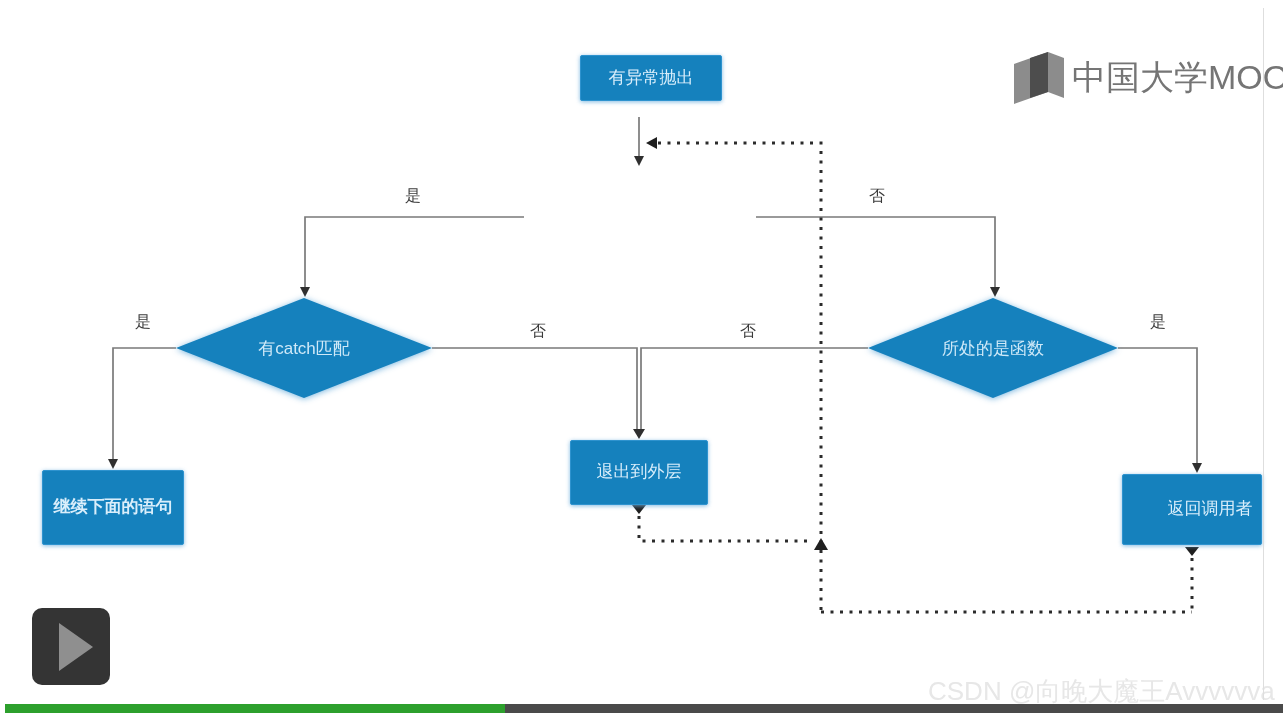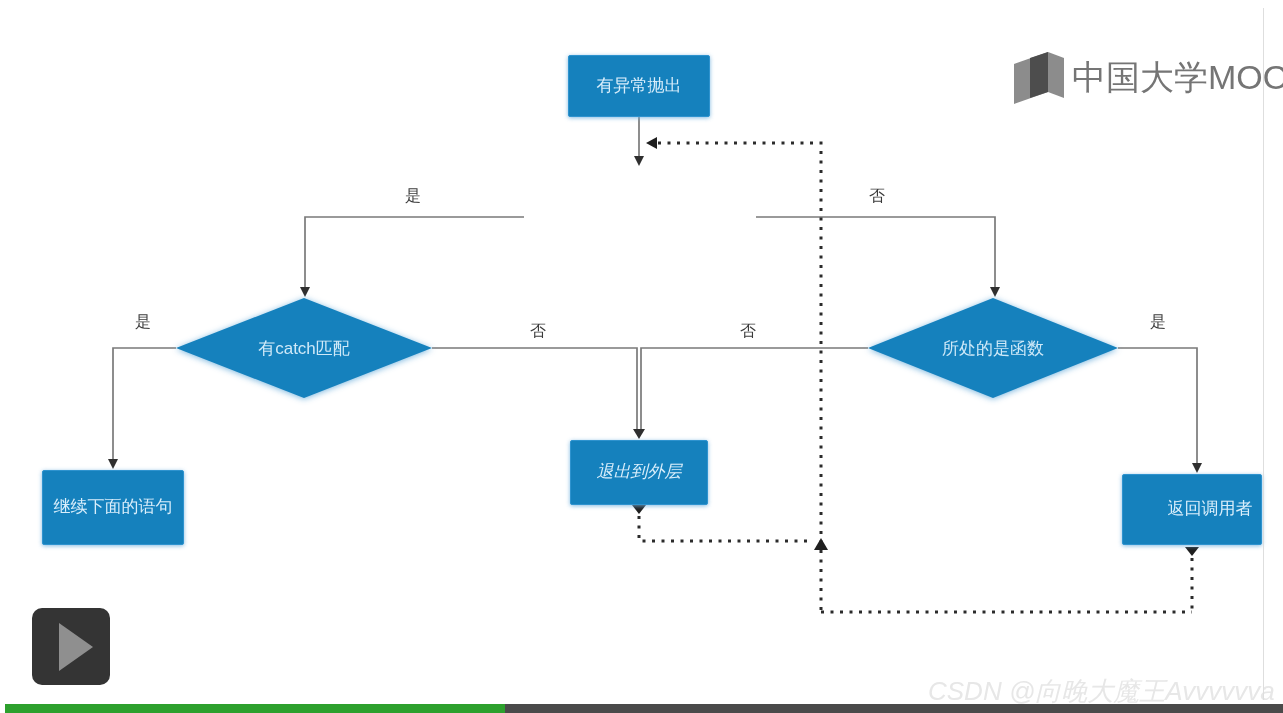--- a/index.html
+++ b/index.html
@@ -36,21 +36,21 @@
   .play-btn{
     position:absolute;left:32px;top:608px;width:78px;height:77px;
     background:#343434;border-radius:10px;cursor:pointer;
   }
   .play-tri{
     position:absolute;left:27px;top:15px;width:0;height:0;
     border-top:24px solid transparent;border-bottom:24px solid transparent;
     border-left:34px solid #8f8f8f;
   }
   .watermark{
-    position:absolute;left:928px;top:674px;color:#e7e7e7;font-size:26px;white-space:nowrap;font-style:italic;
+    position:absolute;left:928px;top:674px;color:#e7e7e7;font-size:26px;white-space:nowrap;
   }
   .progress-track{position:absolute;left:0;top:704px;width:1283px;height:9px;background:#ffffff;}
   .progress-remaining{position:absolute;left:505px;top:0;width:778px;height:9px;background:#4a4a4a;}
   .progress-played{position:absolute;left:5px;top:0;width:500px;height:9px;background:#2da02d;}
   .frame-border-right{position:absolute;left:1263px;top:8px;width:1px;height:692px;background:#dedede;}
 </style>
 </head>
 <body>
 
 <div class="stage">
@@ -88,34 +88,34 @@
       <path d="M821 612 H1192"></path>
     </g>
     <g fill="#1f1f1f" stroke="none">
       <polygon points="657,137 657,149 646,143"></polygon>
       <polygon points="814,550 828,550 821,538"></polygon>
       <polygon points="632,505 646,505 639,514"></polygon>
       <polygon points="1185,547 1199,547 1192,556"></polygon>
     </g>
   </svg>
 
-  <div class="node-box" style="left:568px;top:55px;width:142px;height:62px;">有异常抛出</div>
+  <div class="node-box" style="left:580px;top:55px;width:142px;height:46px;">有异常抛出</div>
 
 
   <div class="diamond-wrap" style="left:176px;top:298px;width:256px;height:100px;">
     <div class="diamond">有catch匹配</div>
   </div>
 
   <div class="diamond-wrap" style="left:868px;top:298px;width:250px;height:100px;">
     <div class="diamond">所处的是函数</div>
   </div>
 
-  <div class="node-box" style="left:42px;top:470px;width:142px;height:75px;">继续下面的语句</div>
+  <div class="node-box" style="left:42px;top:470px;width:142px;height:75px;font-weight:bold;">继续下面的语句</div>
 
-  <div class="node-box" style="left:570px;top:440px;width:138px;height:65px;font-style:italic;">退出到外层</div>
+  <div class="node-box" style="left:570px;top:440px;width:138px;height:65px;">退出到外层</div>
 
   <div class="node-box" style="left:1122px;top:474px;width:140px;height:71px;padding-left:44px;">返回调用者</div>
 
   <div class="elabel" style="left:413px;top:196px;">是</div>
   <div class="elabel" style="left:877px;top:196px;">否</div>
   <div class="elabel" style="left:143px;top:322px;">是</div>
   <div class="elabel" style="left:538px;top:331px;">否</div>
   <div class="elabel" style="left:748px;top:331px;">否</div>
   <div class="elabel" style="left:1158px;top:322px;">是</div>
 

